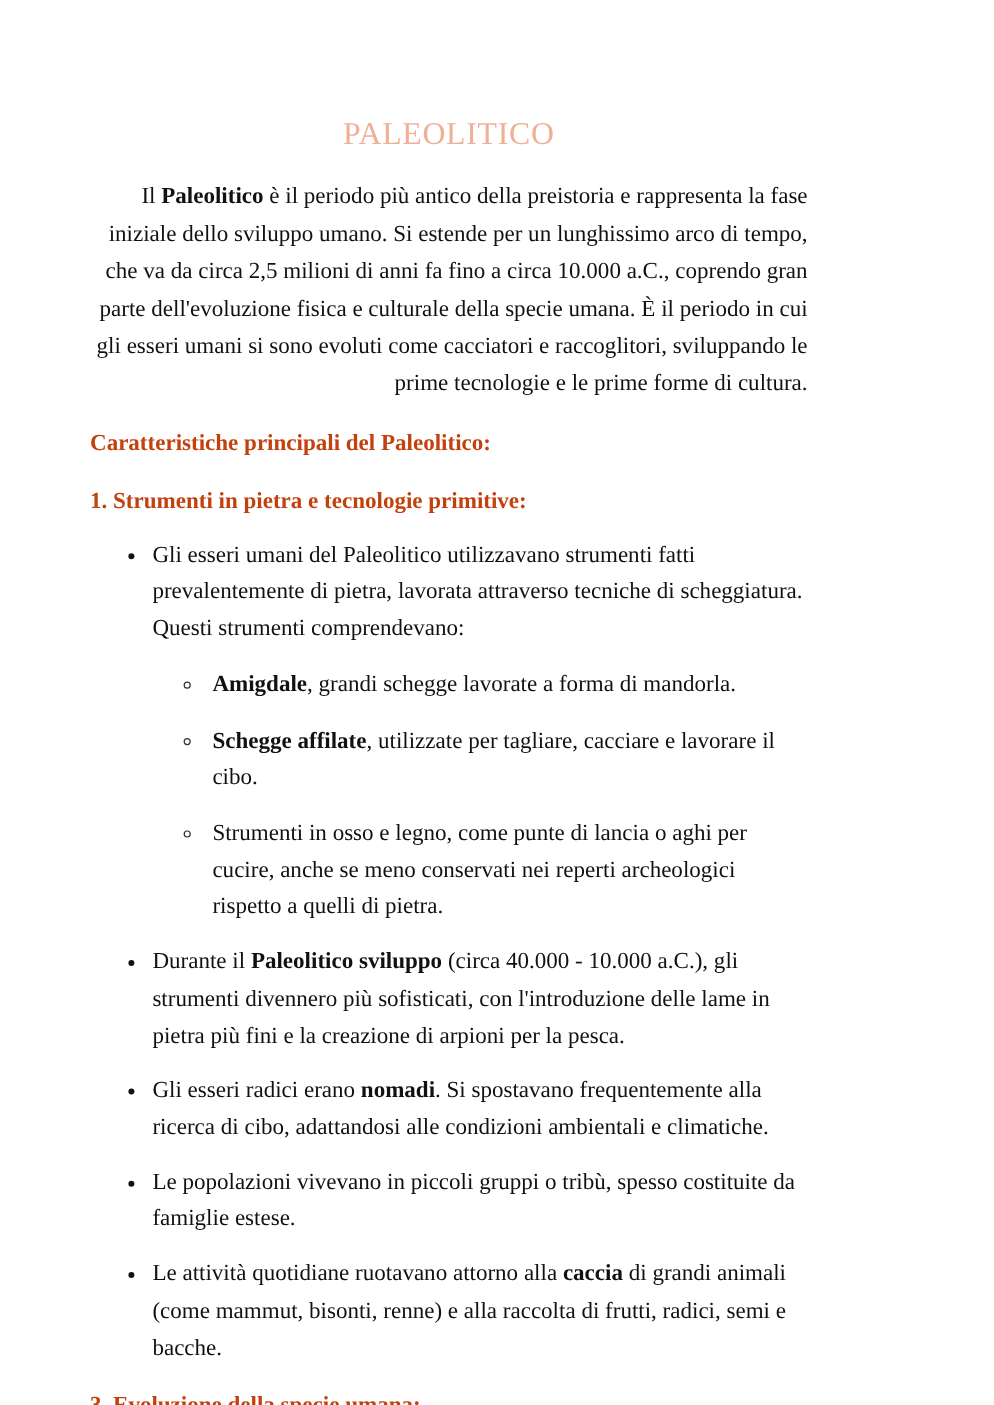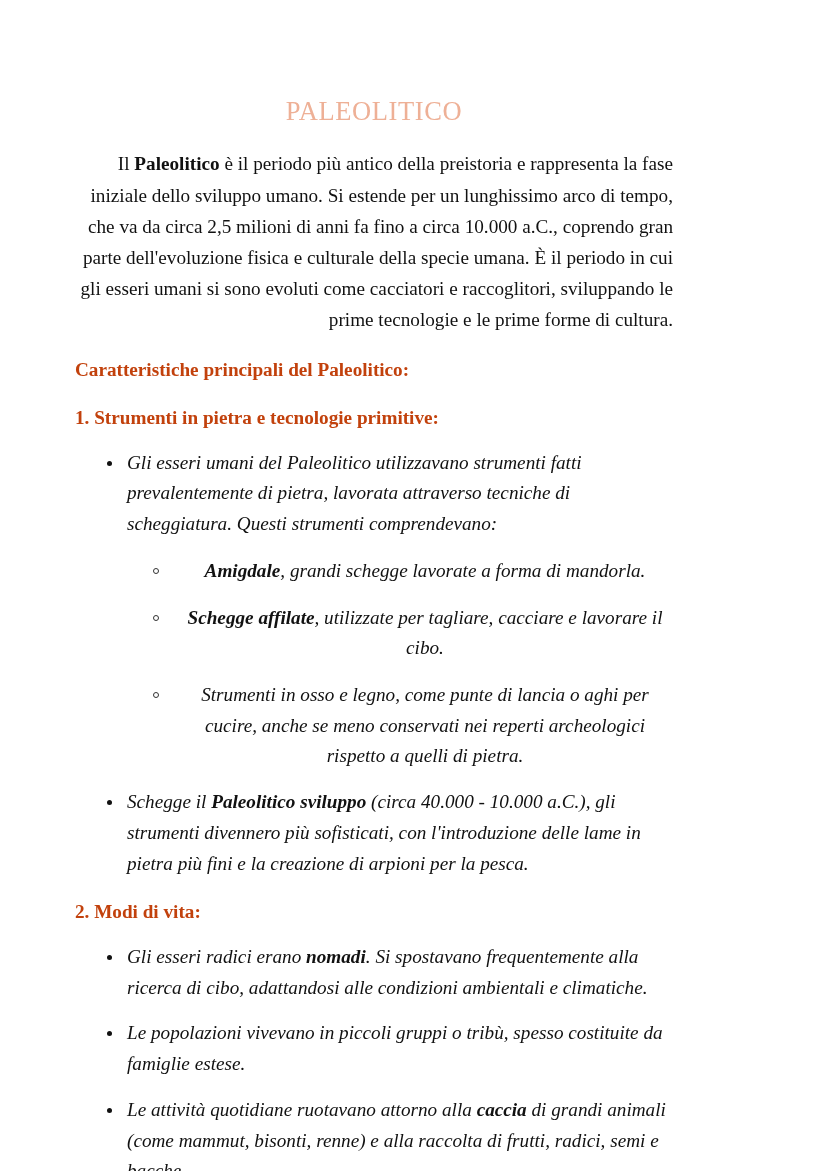--- a/index.html
+++ b/index.html
@@ -73,21 +73,20 @@
     margin: 0;
     padding: 0;
   }
   ul.level1 > li {
     position: relative;
     padding-left: 52px;
     padding-top: 15px;
     font-size: 19.2px;
     line-height: 1.6;
     color: #111111;
-    font-style: italic;
   }
   ul.level1 > li > .li-text {
     display: block;
   }
   ul.level1 > li > .bullet {
     position: absolute;
     left: 30px;
     top: 15px;
     width: 19.2px;
     line-height: 1.6;
@@ -135,21 +134,20 @@
     width: 6px;
     height: 6px;
     border-radius: 50%;
     border: 1.1px solid #333333;
     background: transparent;
     box-sizing: border-box;
   }
 
   .nested-wrap {
     padding-top: 0;
-    text-align: center;
   }
 </style>
 </head>
 <body>
 
 <div class="page">
 
   <h1 class="doc-title">PALEOLITICO</h1>
 
   <p class="para intro">
@@ -176,25 +174,24 @@
         </li>
         <li>
           <span class="bullet-hollow"></span>
           <span>Strumenti in osso e legno, come punte di lancia o aghi per cucire, anche se meno conservati nei reperti archeologici rispetto a quelli di pietra.</span>
         </li>
       </ul>
     </li>
 
     <li>
       <span class="bullet"></span>
-      <span class="li-text"><span>Schegge il </span><strong>Paleolitico sviluppo</strong><span> (circa 40.000 - 10.000 a.C.), gli strumenti divennero più sofisticati, con l'introduzione delle lame in pietra più fini e la creazione di arpioni per la pesca.</span></span>
+      <span class="li-text"><span>Durante il </span><strong>Paleolitico sviluppo</strong><span> (circa 40.000 - 10.000 a.C.), gli strumenti divennero più sofisticati, con l'introduzione delle lame in pietra più fini e la creazione di arpioni per la pesca.</span></span>
     </li>
   </ul>
 
-  <p class="section-head numbered">2. Modi di vita:</p>
 
   <ul class="level1">
     <li>
       <span class="bullet"></span>
       <span class="li-text"><span>Gli esseri radici erano </span><strong>nomadi</strong><span>. Si spostavano frequentemente alla ricerca di cibo, adattandosi alle condizioni ambientali e climatiche.</span></span>
     </li>
     <li>
       <span class="bullet"></span>
       <span class="li-text"><span>Le popolazioni vivevano in piccoli gruppi o tribù, spesso costituite da famiglie estese.</span></span>
     </li>

